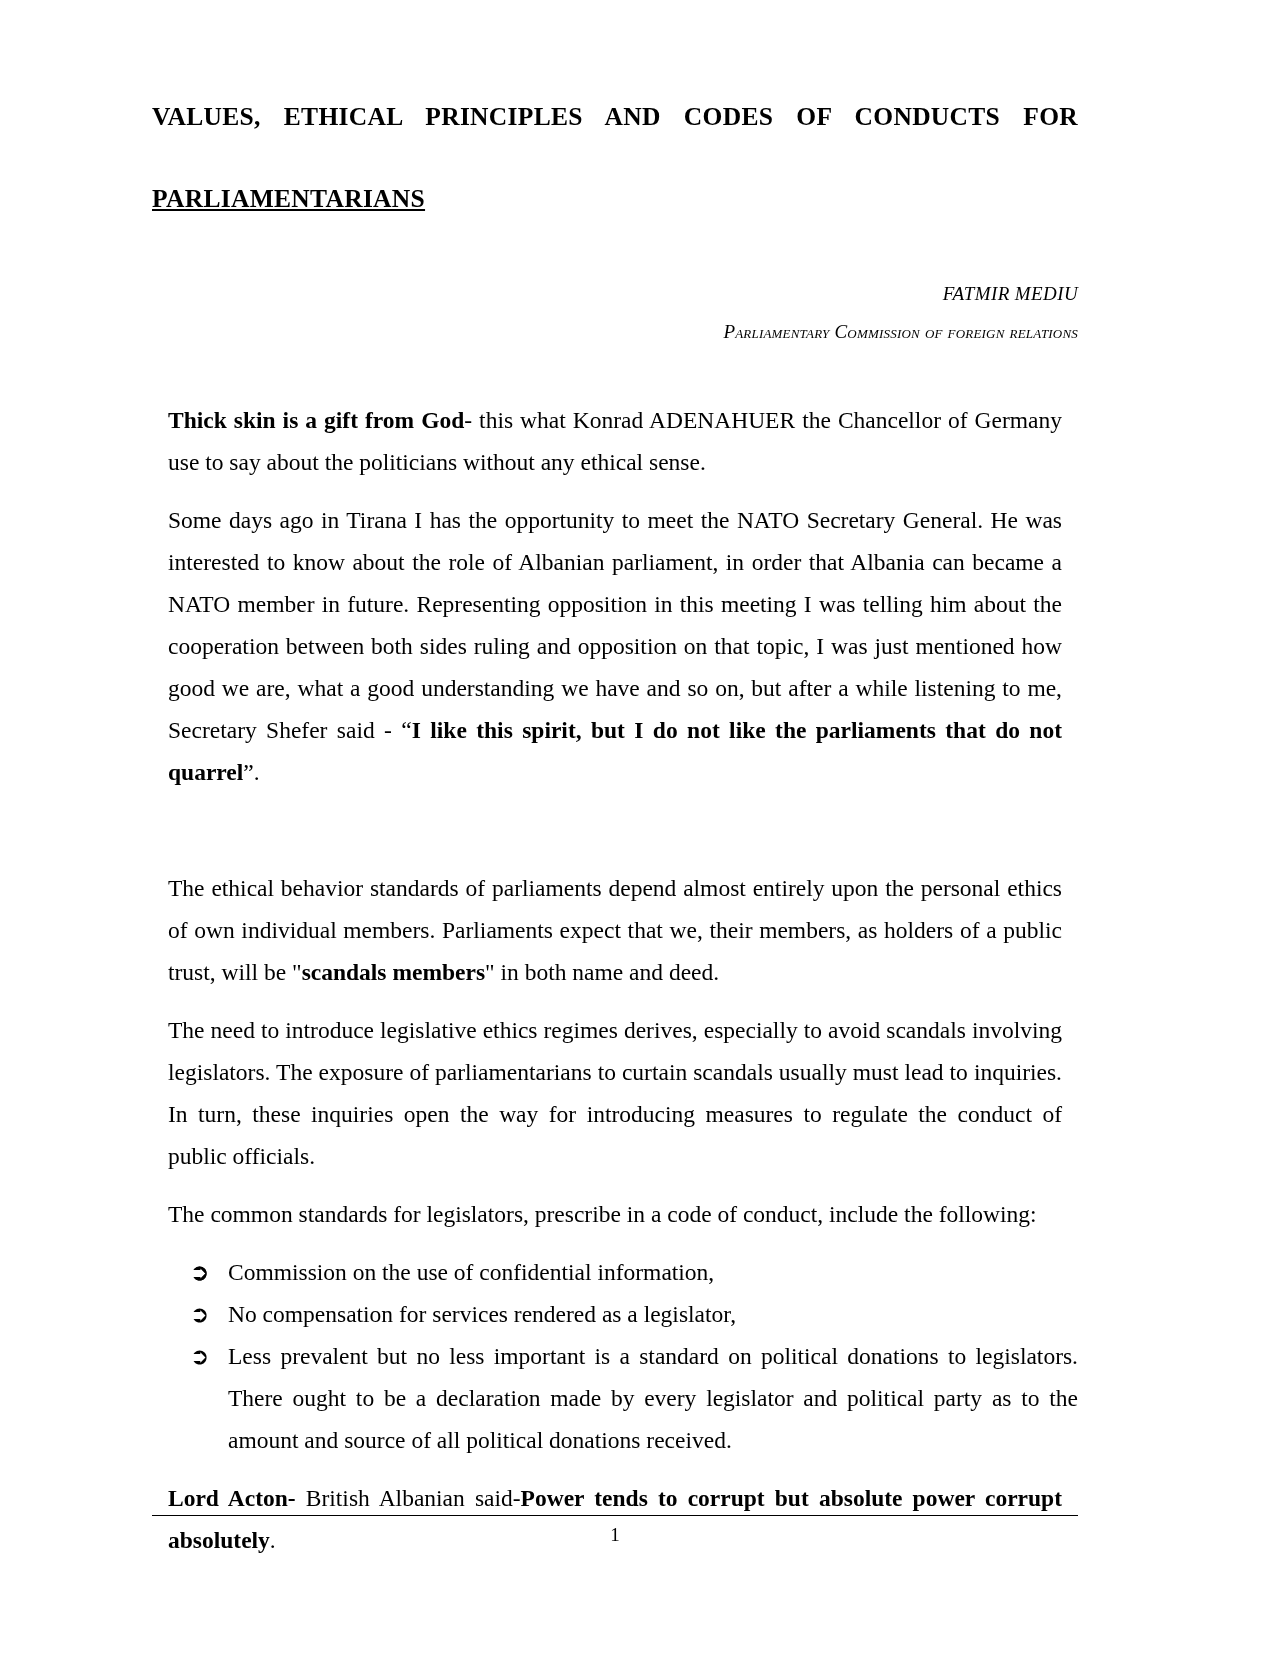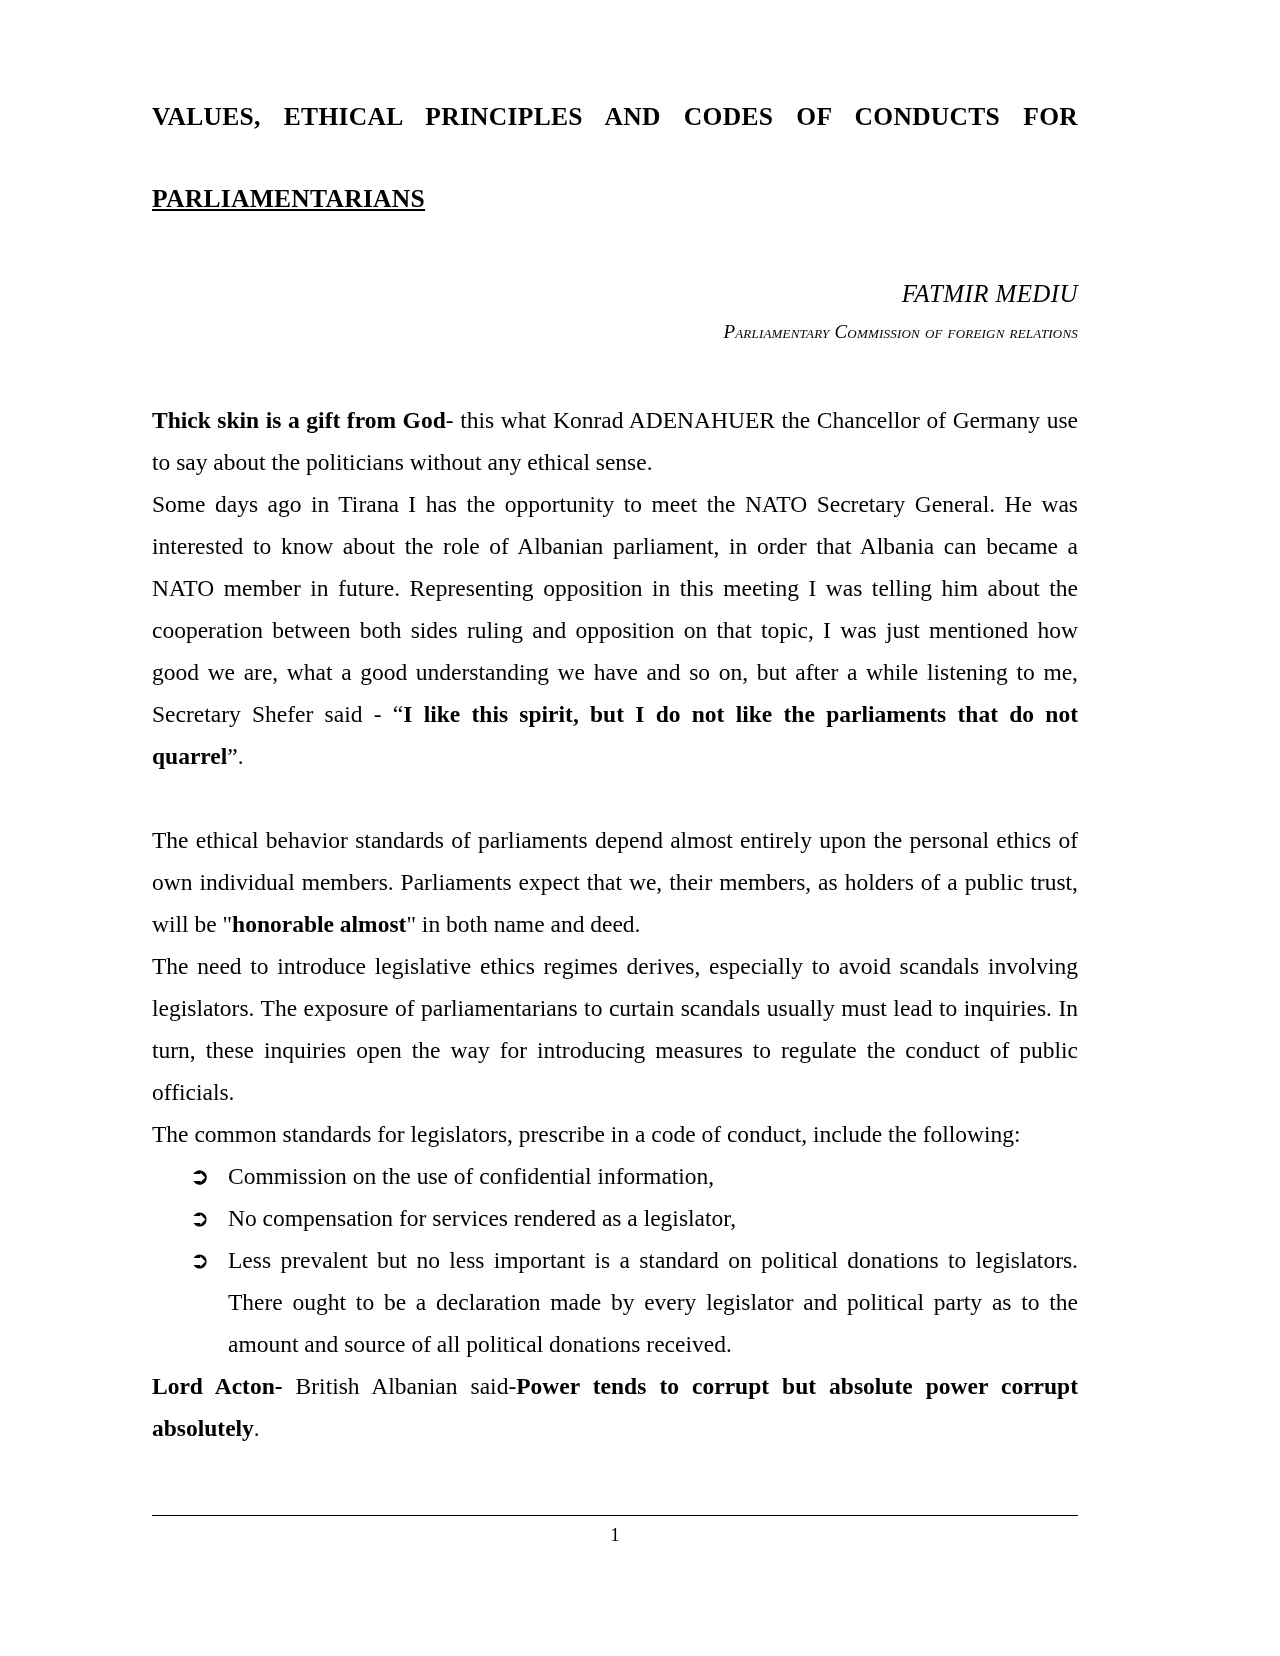--- a/index.html
+++ b/index.html
@@ -52,42 +52,42 @@
   }
   .doc-title .ln.last:after { display: none; }
 
   
   .author-block {
     margin-top: 58px;
     text-align: right;
   }
   .author-name {
     font-style: italic;
-    font-size: 25px;
+    font-size: 19px;
     line-height: 34px;
     letter-spacing: 0.4px;
   }
   .author-org {
     font-style: italic;
     font-size: 19px;
     line-height: 30px;
     font-variant: small-caps;
     letter-spacing: 0.2px;
     margin-top: 6px;
   }
 
   
   .body-text {
     margin-top: 52px;
     font-size: 23.5px;
     line-height: 42px;
     text-align: justify;
   }
   .body-text p {
-    margin: 0;
+    margin: 16px;
     text-align: justify;
   }
   .gap-para { height: 42px; }
 
   .b { font-weight: bold; }
 
   
   ul.arrow-list {
     list-style: none;
     margin: 0;
@@ -146,21 +146,21 @@
     </div>
 
     <div class="body-text">
 
       <p><span class="b">Thick skin is a gift from God</span><span>- this what Konrad ADENAHUER the Chancellor of Germany use to say about the politicians without any ethical sense.</span></p>
 
       <p><span>Some days ago in Tirana I has the opportunity to meet the NATO Secretary General. He was interested to know about the role of Albanian parliament, in order that Albania can became a NATO member in future. Representing opposition in this meeting I was telling him about the cooperation between both sides ruling and opposition on that topic, I was just mentioned how good we are, what a good understanding we have and so on, but after a while listening to me, Secretary Shefer said - “</span><span class="b">I like this spirit, but I do not like the parliaments that do not quarrel</span><span>”.</span></p>
 
       <div class="gap-para"></div>
 
-      <p><span>The ethical behavior standards of parliaments depend almost entirely upon the personal ethics of own individual members. Parliaments expect that we, their members, as holders of a public trust, will be "</span><span class="b">honorable almost</span><span>" in both name and deed.</span></p>
+      <p><span>The ethical behavior standards of parliaments depend almost entirely upon the personal ethics of own individual members. Parliaments expect that we, their members, as holders of a public trust, will be "</span><span class="b">scandals members</span><span>" in both name and deed.</span></p>
 
       <p>The need to introduce legislative ethics regimes derives, especially to avoid scandals involving legislators. The exposure of parliamentarians to curtain scandals usually must lead to inquiries. In turn, these inquiries open the way for introducing measures to regulate the conduct of public officials.</p>
 
       <p>The common standards for legislators, prescribe in a code of conduct, include the following:</p>
 
       <ul class="arrow-list">
         <li><span class="marker">➲</span></li>
         <li><span class="marker">➲</span><span>Commission on the use of confidential information,</span></li>
         <li><span class="marker">➲</span><span>No compensation for services rendered as a legislator,</span></li>
         <li><span class="marker">➲</span><span>Less prevalent but no less important is a standard on political donations to legislators. There ought to be a declaration made by every legislator and political party as to the amount and source of all political donations received.</span></li>

